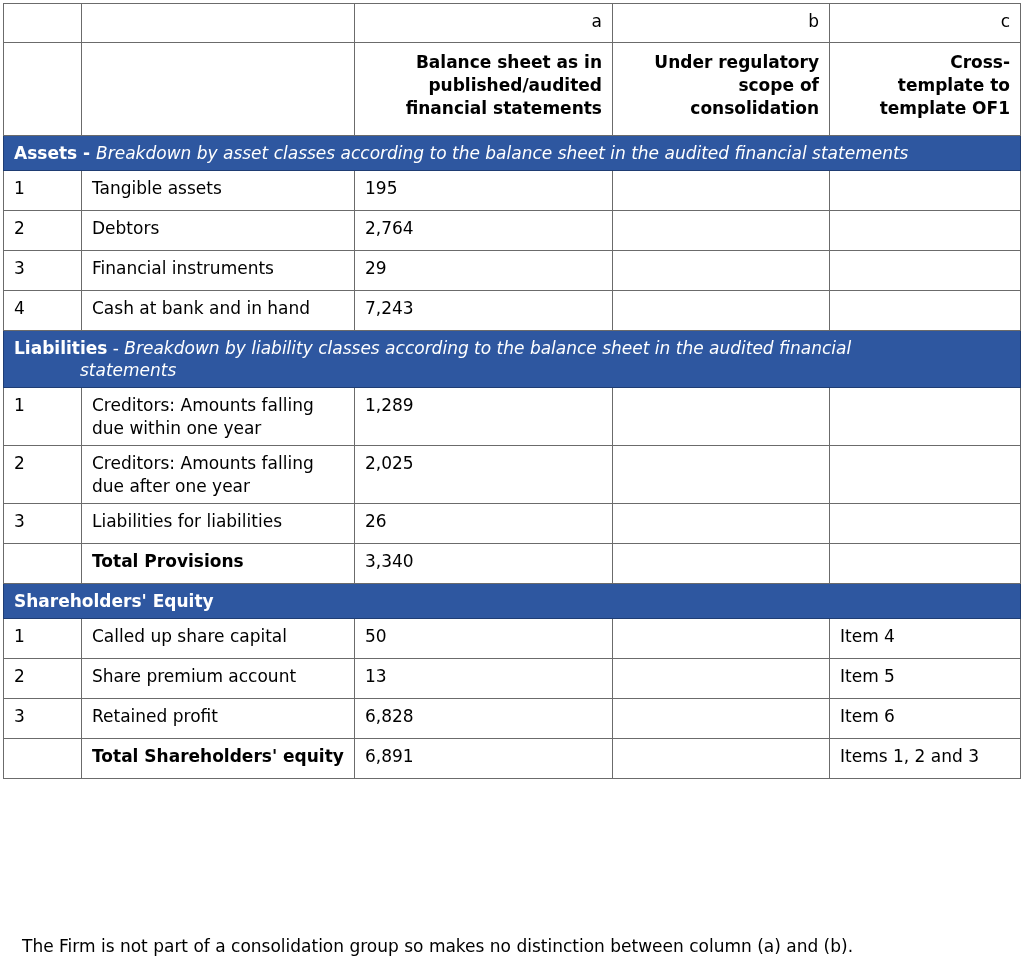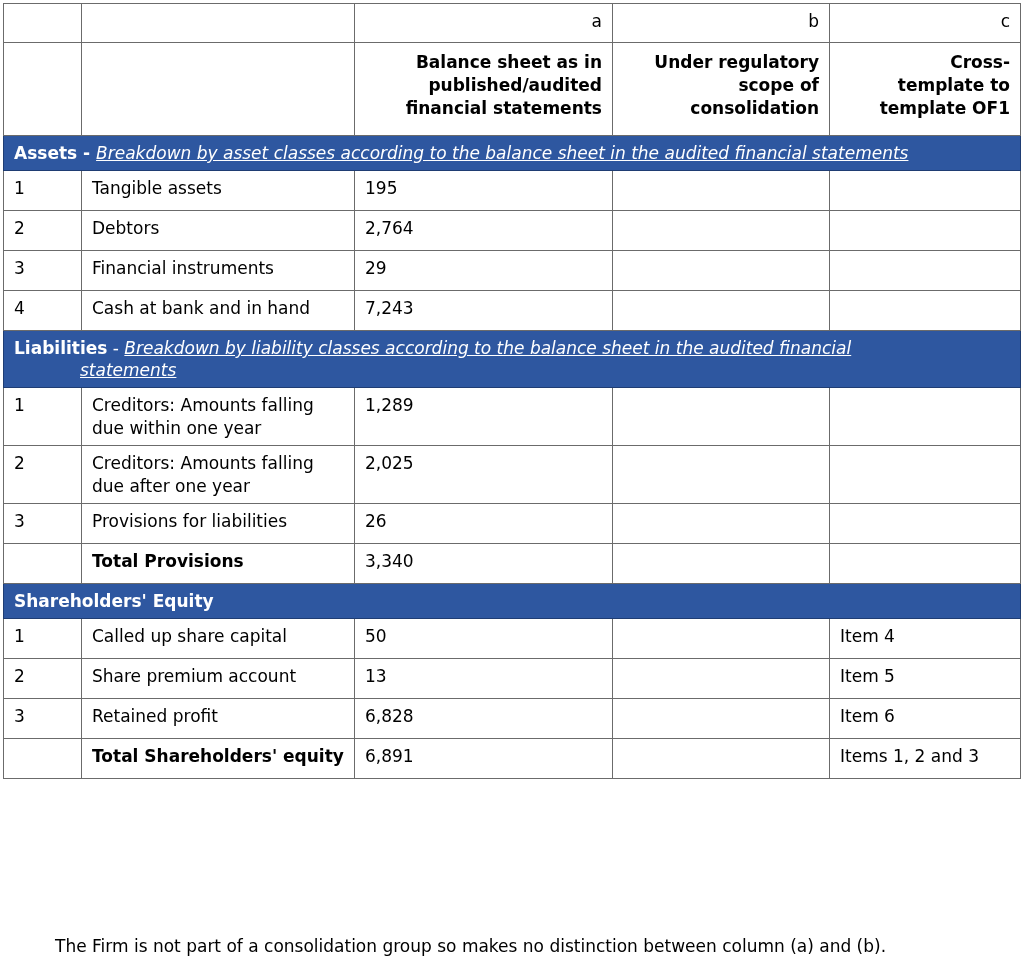--- a/index.html
+++ b/index.html
@@ -33,28 +33,27 @@
   tr.colhead td { height: 80px; padding-top: 8px; }
   tr.datehead td { height: 80px; padding-top: 6px; }
   tr.section td {
     background: #2e57a0;
     color: #fff;
     padding: 6px 10px;
     line-height: 22px;
     border-color: #1f3d73;
   }
   tr.section .title { font-weight: bold; }
-  tr.section .desc { font-style: italic; text-decoration: underline; }
+  tr.section .desc { font-style: italic; }
   tr.section .indent { padding-left: 66px; display: inline-block; }
   tr.row td { height: 28px; padding-top: 6px; padding-bottom: 5px; }
   tr.row.tall td { padding-top: 6px; }
   .footnote {
     position: absolute; left: 22px; top: 936px;
     font-size: 17px;
-    margin-left: 33px;
   }
 </style>
 </head>
 <body>
 
 <table class="bs">
   <colgroup>
       <col class="c0">
       <col class="c1">
       <col class="c2">
@@ -138,21 +137,21 @@
     </tr>
     <tr class="row tall">
       <td>2</td>
       <td>Creditors: Amounts falling due after one year</td>
       <td class="num">2,025</td>
       <td></td>
       <td></td>
     </tr>
     <tr class="row">
       <td>3</td>
-      <td>Provisions for liabilities</td>
+      <td>Liabilities for liabilities</td>
       <td class="num">26</td>
       <td></td>
       <td></td>
     </tr>
     <tr class="row">
       <td></td>
       <td class="b">Total Provisions</td>
       <td class="num">3,340</td>
       <td></td>
       <td></td>

